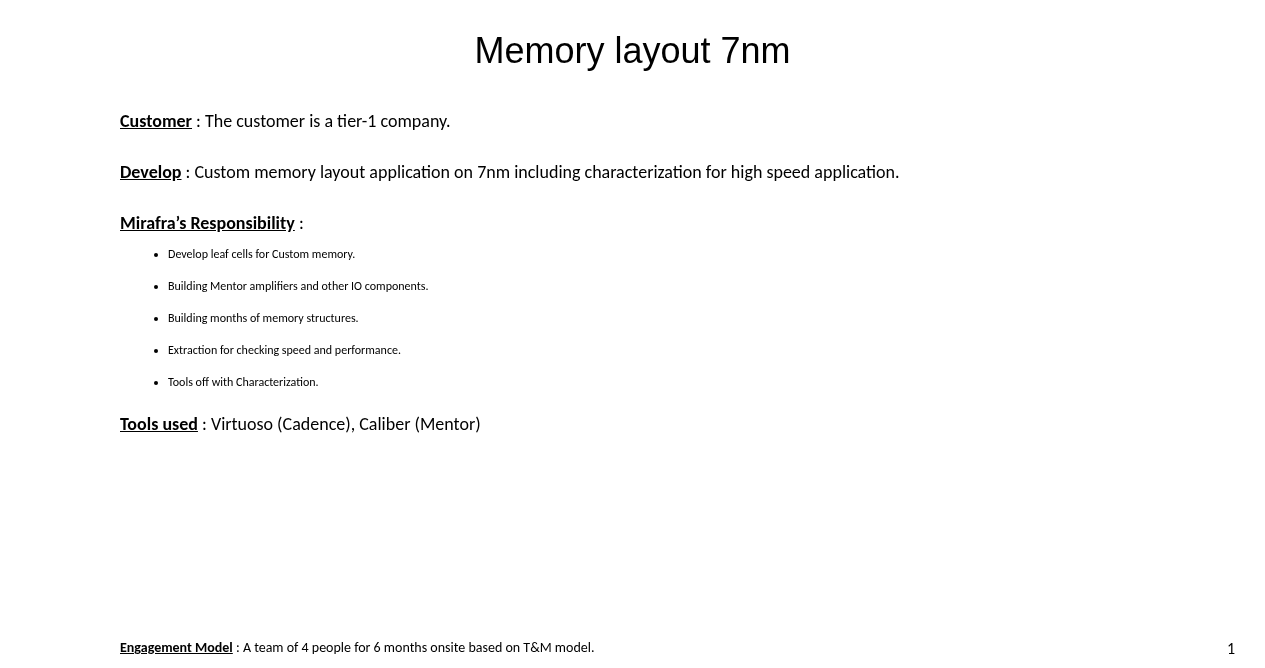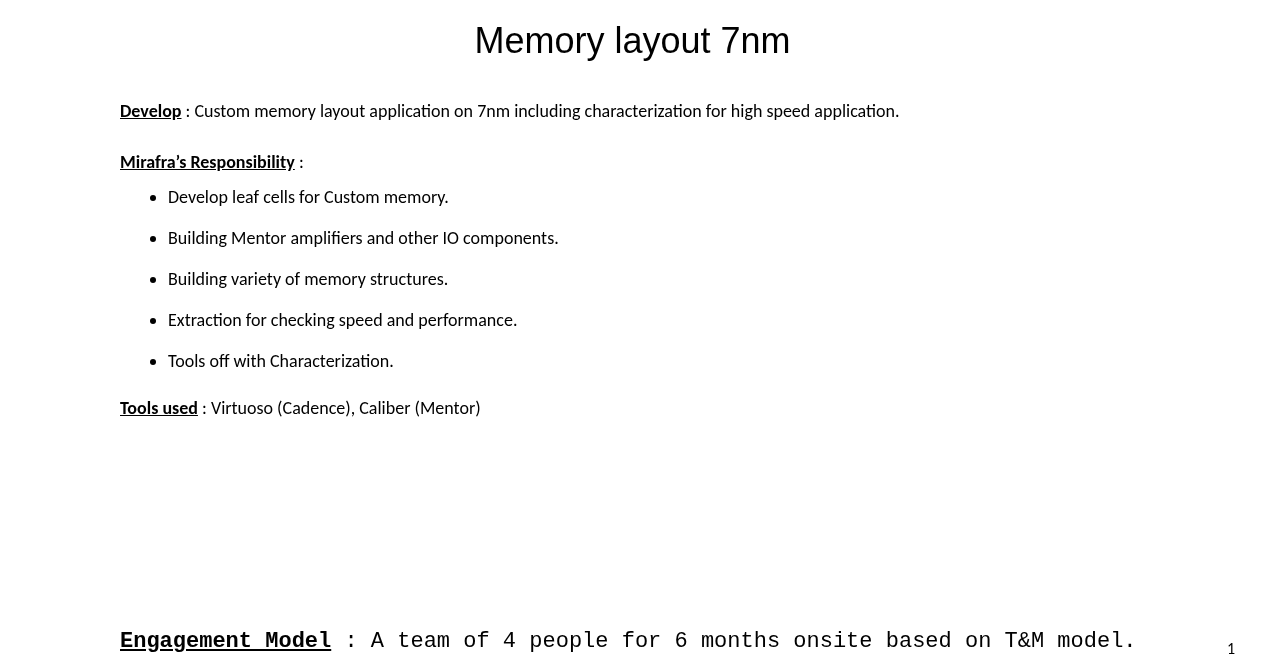--- a/index.html
+++ b/index.html
@@ -15,21 +15,21 @@
       color: #000000;
       width: 1265px;
       min-height: 668px;
       position: relative;
     }
 
     .page-container {
       width: 1265px;
       min-height: 668px;
       background: #ffffff;
-      padding: 20px 120px 40px 120px;
+      padding: 30px 120px 40px 120px;
       position: relative;
     }
 
     .page-title {
       text-align: center;
       font-size: 36px;
       font-weight: 400;
       margin-bottom: 36px;
       color: #000000;
       font-family: 'Calibri Light', 'Segoe UI Light', Arial, sans-serif;
@@ -60,39 +60,38 @@
     }
 
     .bullet-list {
       list-style: disc;
       padding-left: 48px;
       margin-top: 8px;
     }
 
     .bullet-list li {
       margin-bottom: 14px;
-      font-size: 18px;
+      font-size: 12px;
       line-height: 1.5;
     }
 
     .tools-section {
       margin-top: 17px;
       margin-bottom: 24px;
       font-size: 18px;
       line-height: 1.5;
     }
 
     .engagement-section {
-      font-size: 22px;
+      font-size: 14px;
       line-height: 1.5;
       position: absolute;
       bottom: 10px;
       left: 120px;
       right: 120px;
-      font-family: Liberation Mono, monospace;
     }
 
     .page-number {
       position: absolute;
       bottom: 10px;
       right: 30px;
       font-size: 16px;
       color: #000000;
     }
 
@@ -104,31 +103,34 @@
       color: #888888;
     }
   </style>
 </head>
 <body>
 
 <div class="page-container">
 
   <h1 class="page-title">Memory layout 7nm</h1>
 
+  <div class="section section-block">
+    <span class="section-label">Customer</span><span> : </span><span class="section-text">The customer is a tier-1 company.</span>
+  </div>
 
   <div class="section section-block">
     <span class="section-label">Develop</span><span> : </span><span class="section-text">Custom memory layout application on 7nm including characterization for high speed application.</span>
   </div>
 
   <div class="responsibility-section section-block">
     <span class="section-label">Mirafra’s Responsibility</span><span> :</span>
     <ul class="bullet-list">
       <li class="bullet-item">Develop leaf cells for Custom memory.</li>
       <li class="bullet-item">Building Mentor amplifiers and other IO components.</li>
-      <li class="bullet-item">Building variety of memory structures.</li>
+      <li class="bullet-item">Building months of memory structures.</li>
       <li class="bullet-item">Extraction for checking speed and performance.</li>
       <li class="bullet-item">Tools off with Characterization.</li>
     </ul>
   </div>
 
   <div class="tools-section section-block">
     <span class="section-label">Tools used</span><span> : </span><span class="section-text">Virtuoso (Cadence), Caliber (Mentor)</span>
   </div>
 
   <div class="engagement-section section-block">

